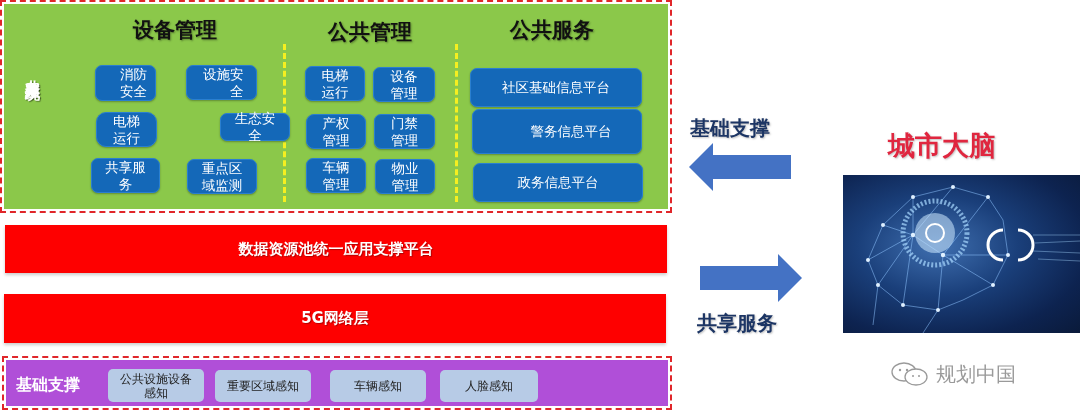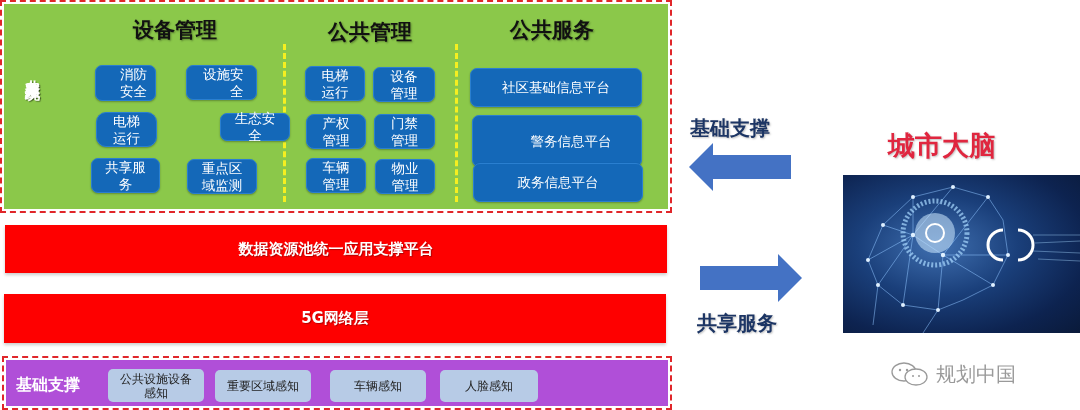--- a/index.html
+++ b/index.html
@@ -71,21 +71,21 @@
 <div class="abs tile" style="left:306px;top:158px;width:60px;height:35px;">
     <span style="display:block;width:30px;">车辆管理</span>
   </div>
 <div class="abs tile" style="left:375px;top:159px;width:60px;height:35px;">
     <span style="display:block;width:30px;">物业管理</span>
   </div>
 
 <div class="abs tile" style="left:470px;top:68px;width:172px;height:39px;">
     <span>社区基础信息平台</span>
   </div>
-<div class="abs tile" style="left:472px;top:115px;width:170px;height:52px;padding-left:28px;">
+<div class="abs tile" style="left:472px;top:109px;width:170px;height:45px;padding-left:28px;">
     <span>警务信息平台</span>
   </div>
 <div class="abs tile" style="left:473px;top:163px;width:170px;height:39px;">
     <span>政务信息平台</span>
   </div>
 
 <div class="abs redbar" style="left:5px;top:225px;width:662px;height:48px;">
     <span>数据资源池统一应用支撑平台</span>
   </div>
 <div class="abs redbar" style="left:4px;top:294px;width:662px;height:49px;">

